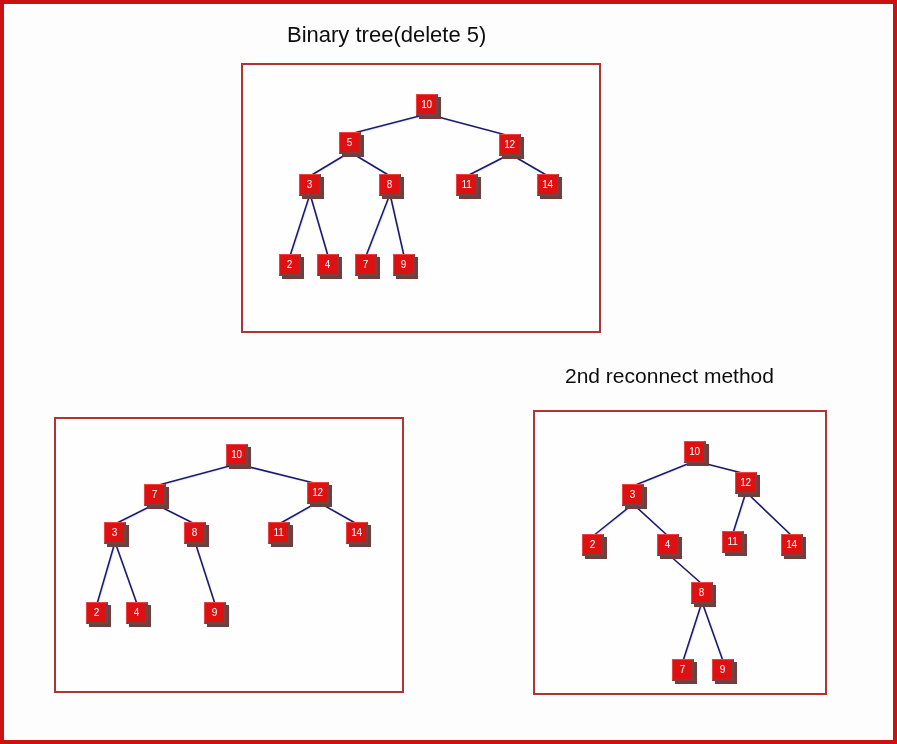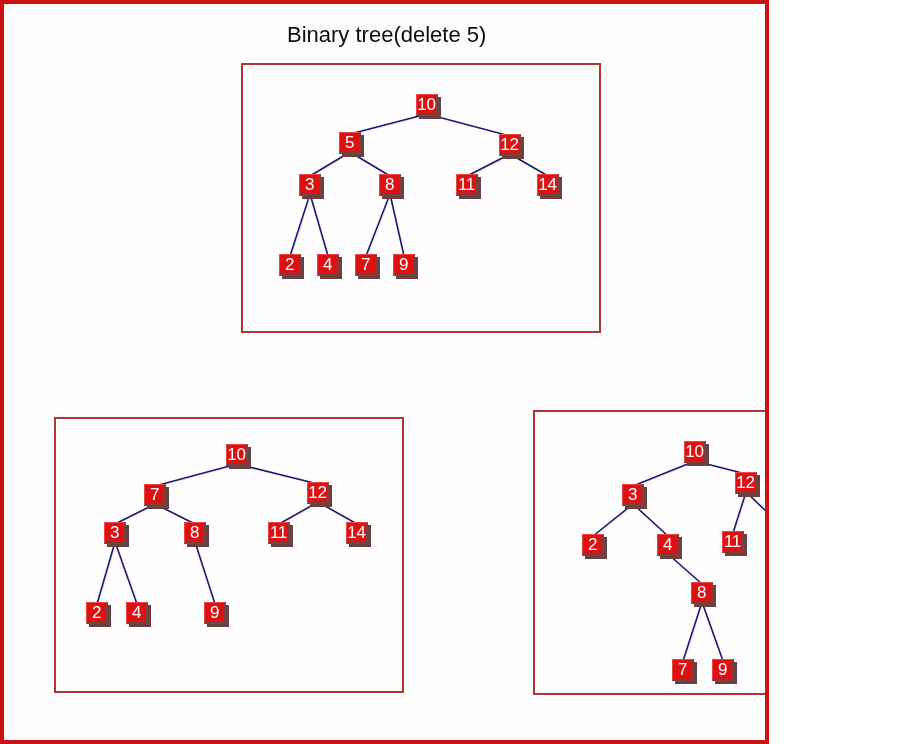--- a/index.html
+++ b/index.html
@@ -5,21 +5,21 @@
   html, body {
     margin: 0;
     padding: 0;
     background: #ffffff;
   }
   body {
     font-family: "Liberation Sans", sans-serif;
   }
   #page {
     position: relative;
-    width: 769px;
+    width: 897px;
     height: 744px;
     background: #fdfdfd;
     border: 4px solid #cc1111;
     box-sizing: border-box;
     overflow: hidden;
   }
   .panel {
     position: absolute;
     border: 2px solid #b03434;
     background: #fefefe;
@@ -43,21 +43,21 @@
     width: 22px;
     height: 22px;
     box-sizing: border-box;
     background: #dd1111;
     border-top: 1px solid #ef4444;
     border-left: 1px solid #ef4444;
     border-right: 2px solid #7a4040;
     border-bottom: 2px solid #7a4040;
     color: #ffffff;
     font-family: "Liberation Sans", sans-serif;
-    font-size: 17px;
+    font-size: 10px;
     line-height: 19px;
     text-align: center;
     letter-spacing: -0.3px;
     z-index: 3;
   }
   .node-shadow {
     position: absolute;
     width: 22px;
     height: 22px;
     background: #6b4040;
@@ -75,20 +75,21 @@
   }
 </style>
 </head>
 <body>
 
 <div id="page">
 
   <div class="caption" style="left:283px; top:18px; font-size:22px;">Binary tree(delete 5)</div>
 
 
+  <div class="caption" style="left:561px; top:360px; font-size:21px;">2nd reconnect method</div>
 
   <div class="panel" style="left:237px; top:59px; width:360px; height:270px;"></div>
 
   <div class="panel" style="left:50px; top:413px; width:350px; height:276px;"></div>
 
   <div class="panel" style="left:529px; top:406px; width:294px; height:285px;"></div>
 
   <svg class="tree-svg" id="edge-layer" width="897" height="744">
       <line class="edge-hi" x1="424" y1="111" x2="347" y2="131"></line>
       <line class="edge" x1="423" y1="110" x2="346" y2="130"></line>

